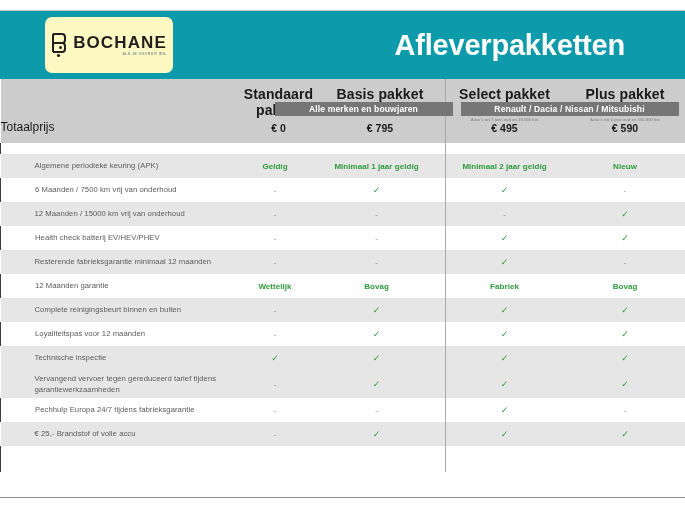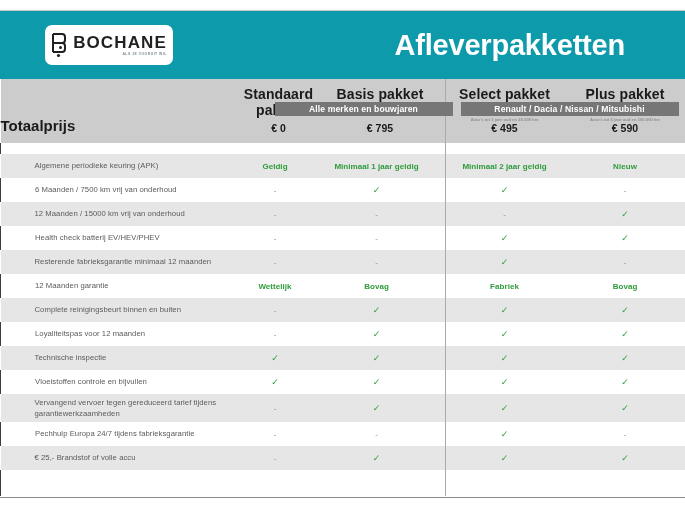--- a/index.html
+++ b/index.html
@@ -11,22 +11,22 @@
   }
   .page{position:relative;width:685px;height:514px;box-sizing:border-box;}
 
   
   .masthead{
     position:absolute;left:0;top:11px;width:685px;height:68px;
     background:#0d9aab;
     display:flex;align-items:center;
   }
   .logo-card{
-    width:128px;height:40px;margin-left:45px;
-    background:#ffffff;border-radius:7px;
+    width:128px;height:56px;margin-left:45px;
+    background:#fef9c3;border-radius:7px;
     display:flex;align-items:center;justify-content:center;
     box-sizing:border-box;
     flex:0 0 auto;
   }
   .logo-inner{display:flex;align-items:center;gap:5px;}
   .logo-mark{width:17px;height:26px;display:block;}
   .logo-textwrap{display:flex;flex-direction:column;align-items:flex-end;line-height:1;}
   .logo-word{
     font-size:17px;font-weight:700;letter-spacing:1.1px;color:#221f1f;
     font-family:"Liberation Sans","DejaVu Sans",sans-serif;
@@ -52,21 +52,21 @@
 
   
   .hdrrow td{background:#cccccc;height:64px;vertical-align:top;}
   .hdrcell{position:relative;height:64px;}
   .pkgname{
     position:absolute;top:7px;left:0;right:0;text-align:center;
     font-size:14px;font-weight:700;color:#1a1a1a;letter-spacing:.1px;
   }
   .totaal{
     position:absolute;left:0;right:0;bottom:9px;
-    font-size:15px;font-weight:700;color:#1a1a1a;
+    font-size:12px;font-weight:400;color:#1a1a1a;
     text-align:right;padding-right:195px;box-sizing:border-box;
   }
   .price{
     position:absolute;left:0;right:0;bottom:9px;text-align:center;
     font-size:10.5px;font-weight:700;color:#1a1a1a;
   }
   .bandwrap{position:absolute;left:0;right:0;top:23px;height:22px;}
   .band{
     position:absolute;top:0;height:14px;background:#767676;
     color:#ffffff;font-size:8.6px;font-weight:700;line-height:14px;
@@ -247,27 +247,20 @@
           <td class="val chk grpsep">✓</td>
           <td class="val chk">✓</td>
         </tr>
         <tr class="r odd">
           <td class="lbl">Technische inspectie</td>
           <td class="val chk">✓</td>
           <td class="val chk">✓</td>
           <td class="val chk grpsep">✓</td>
           <td class="val chk">✓</td>
         </tr>
-        <tr class="r even">
-          <td class="lbl">Vloeistoffen controle en bijvullen</td>
-          <td class="val chk">✓</td>
-          <td class="val chk">✓</td>
-          <td class="val chk grpsep">✓</td>
-          <td class="val chk">✓</td>
-        </tr>
         <tr class="r odd tall">
           <td class="lbl">Vervangend vervoer tegen gereduceerd tarief tijdens garantiewerkzaamheden</td>
           <td class="val dash">-</td>
           <td class="val chk">✓</td>
           <td class="val chk grpsep">✓</td>
           <td class="val chk">✓</td>
         </tr>
         <tr class="r even">
           <td class="lbl">Pechhulp Europa 24/7 tijdens fabrieksgarantie</td>
           <td class="val dash">-</td>

